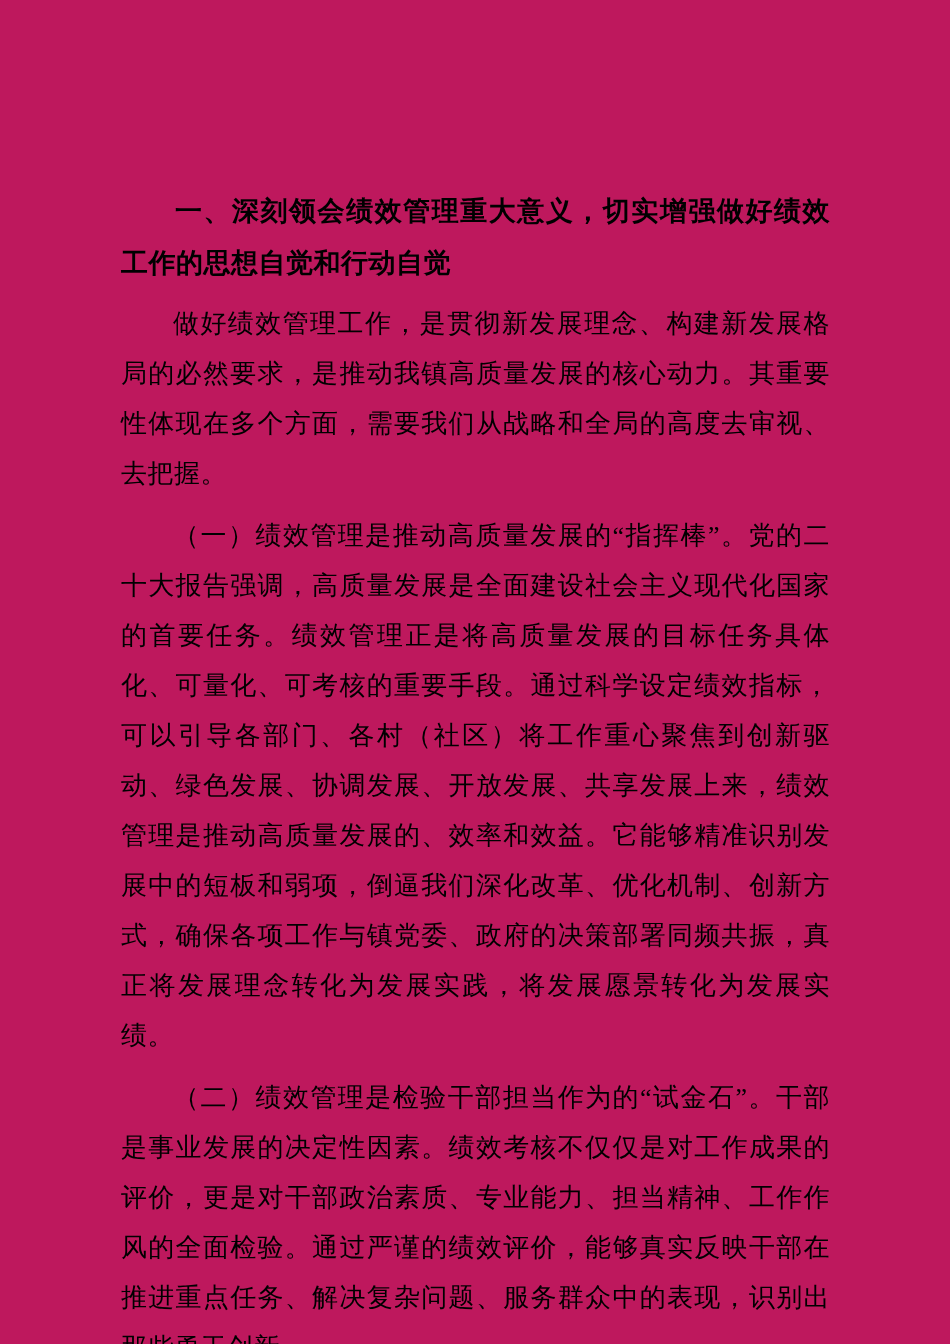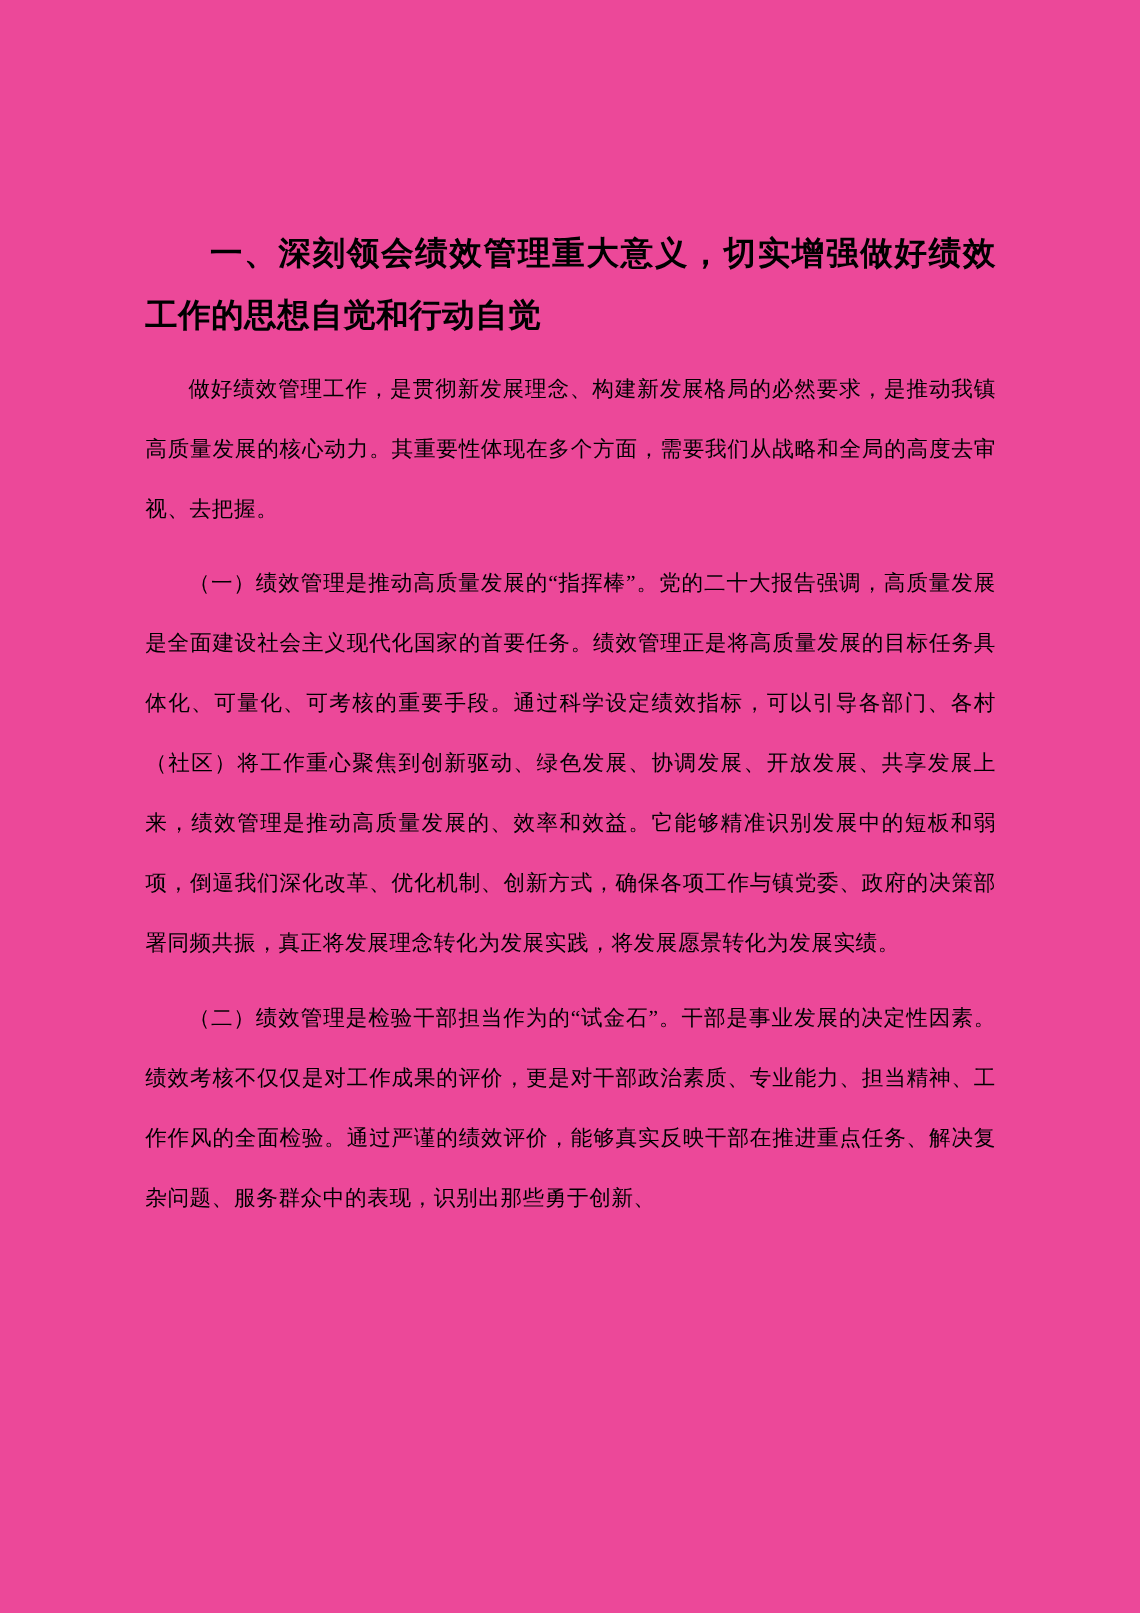--- a/index.html
+++ b/index.html
@@ -12,35 +12,35 @@
     height: 1344px;
     overflow: hidden;
     color: #000000;
     font-family: "Liberation Serif", "DejaVu Serif", serif;
   }
   .page {
     box-sizing: border-box;
     width: 950px;
     height: 1344px;
     padding: 185px 120px 0 121px;
-    background: #ec4899;
+    background: #be185d;
   }
   .doc-heading {
     margin: 0 0 10px 0;
     font-size: 27px;
     line-height: 52px;
     font-weight: bold;
     text-indent: 2em;
     text-align: justify;
     font-family: "Liberation Sans", "DejaVu Sans", sans-serif;
     letter-spacing: 0.5px;
   }
   .doc-paragraph {
     margin: 0 0 12px 0;
-    font-size: 18px;
+    font-size: 26px;
     line-height: 50px;
     text-indent: 2em;
     text-align: justify;
     text-justify: inter-ideograph;
     letter-spacing: 0.5px;
   }
 </style>
 </head>
 <body>
 

